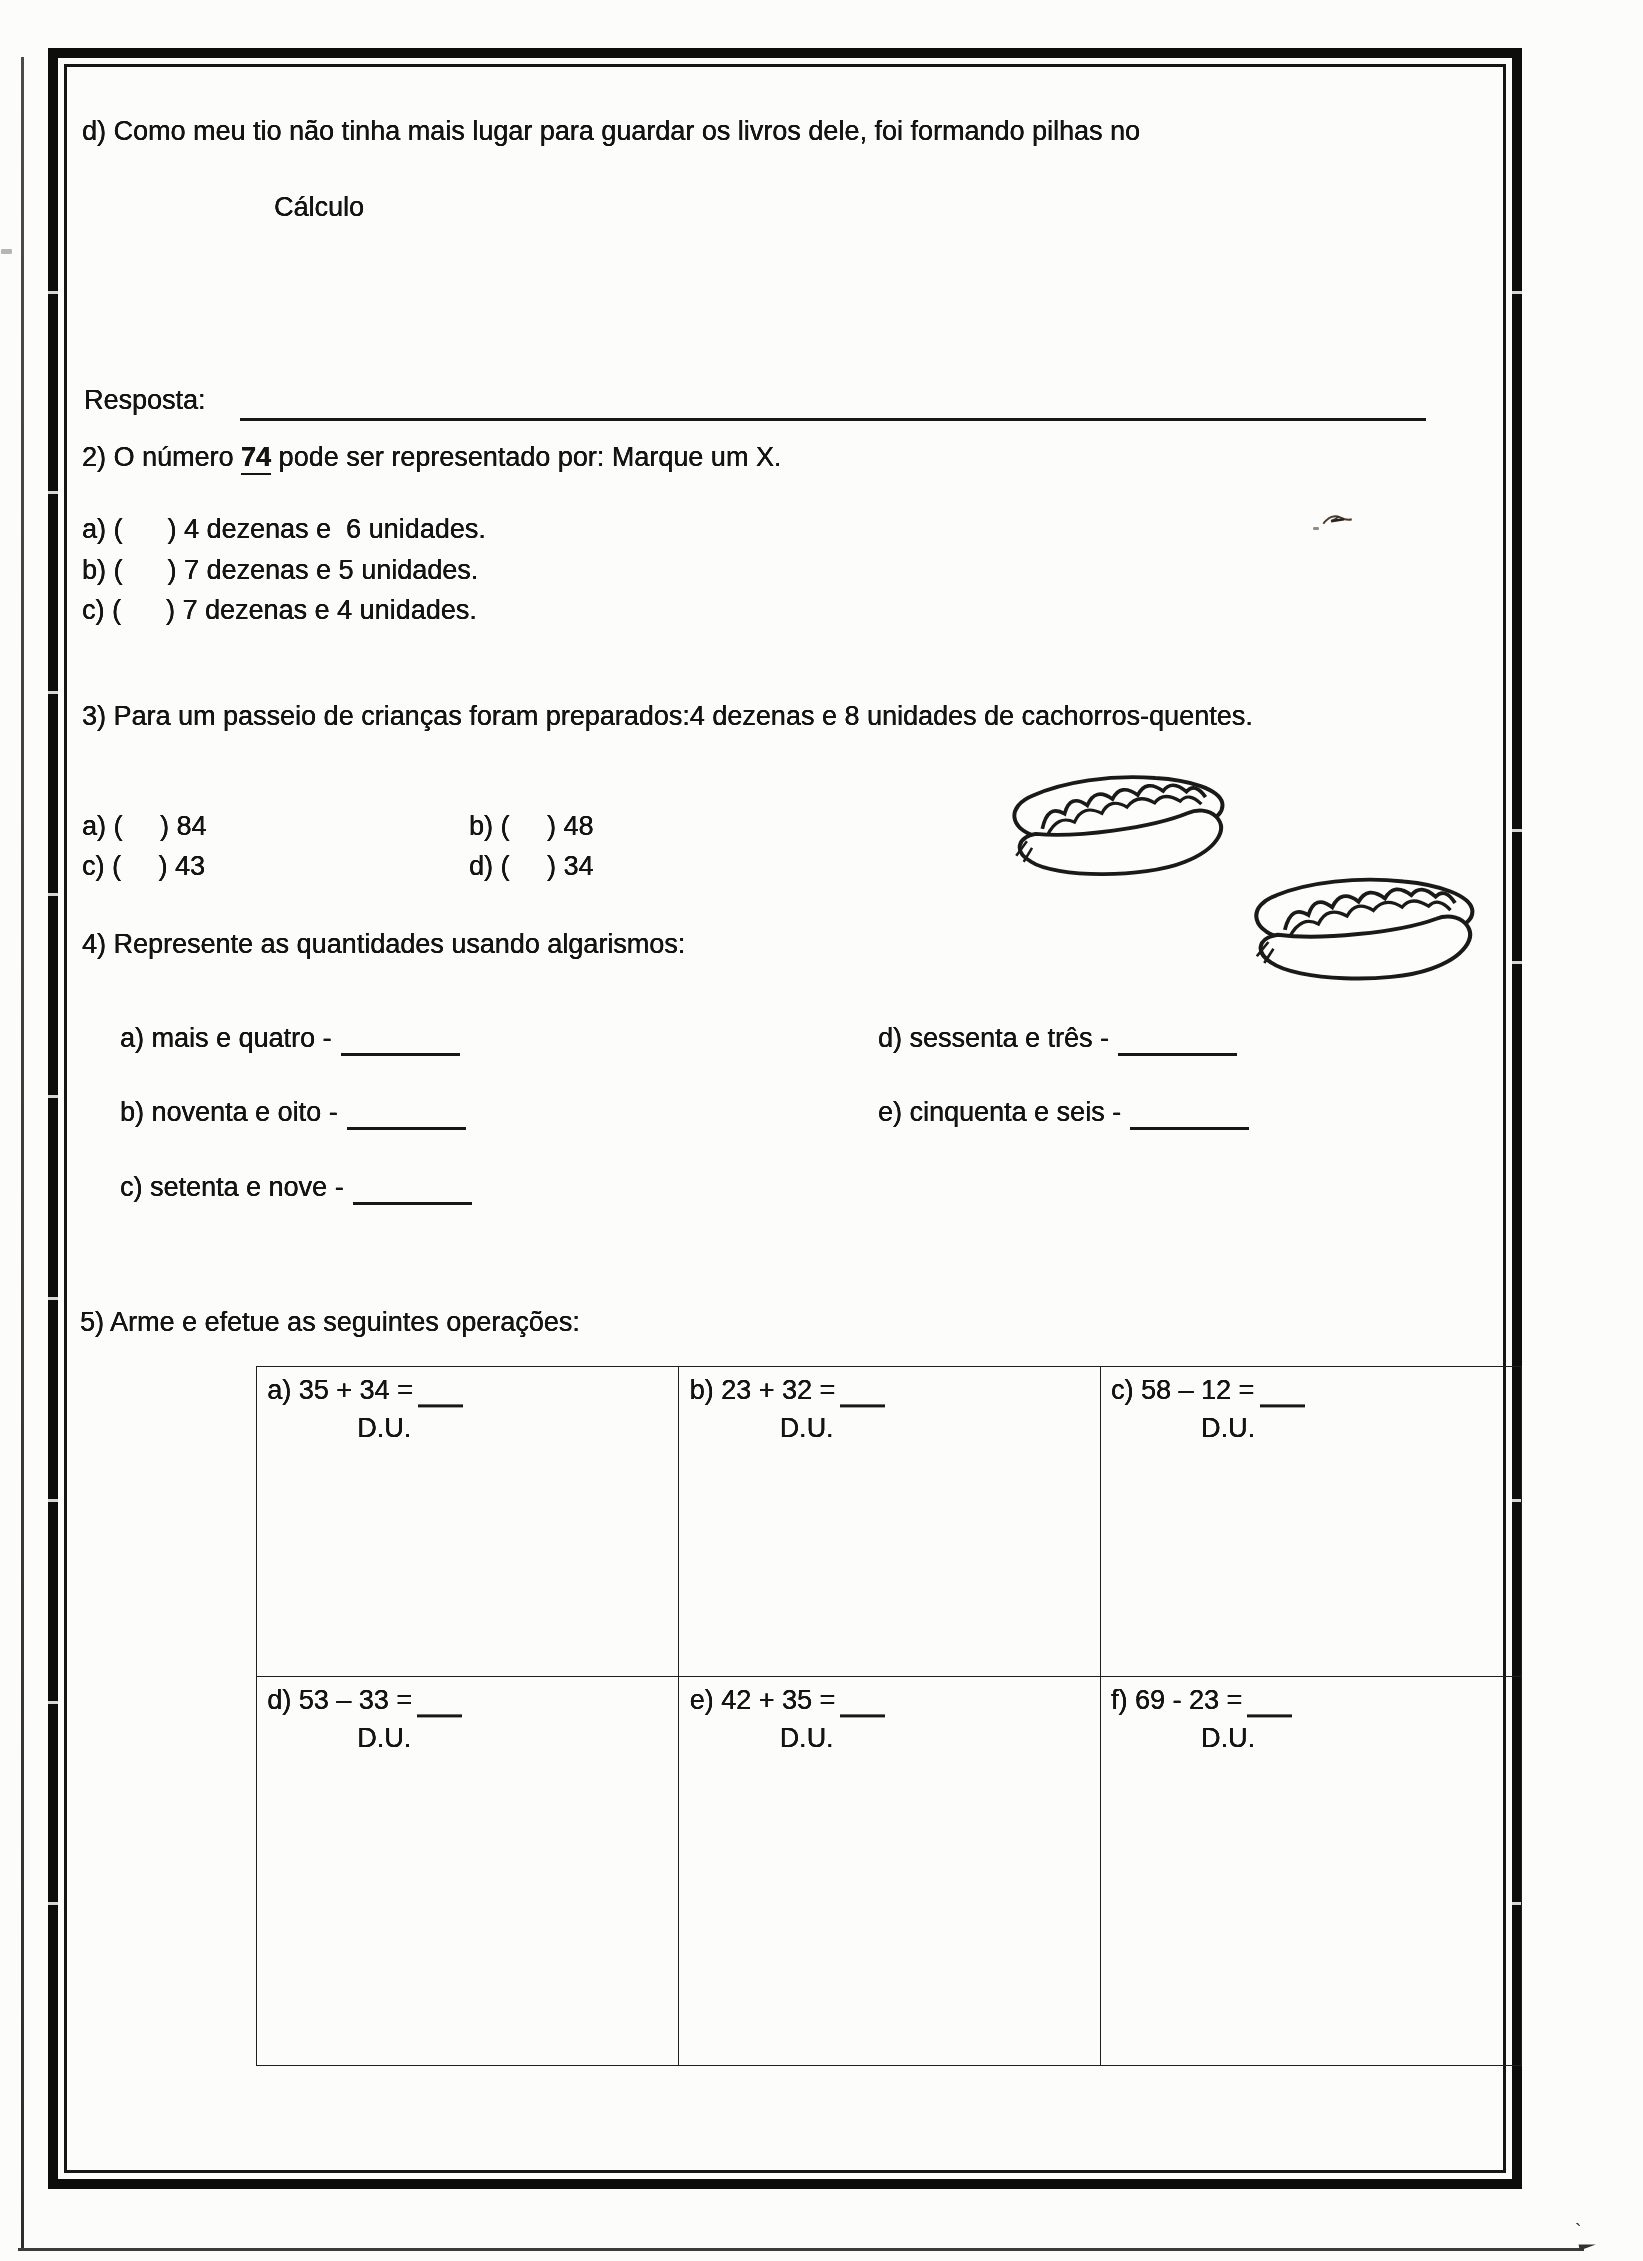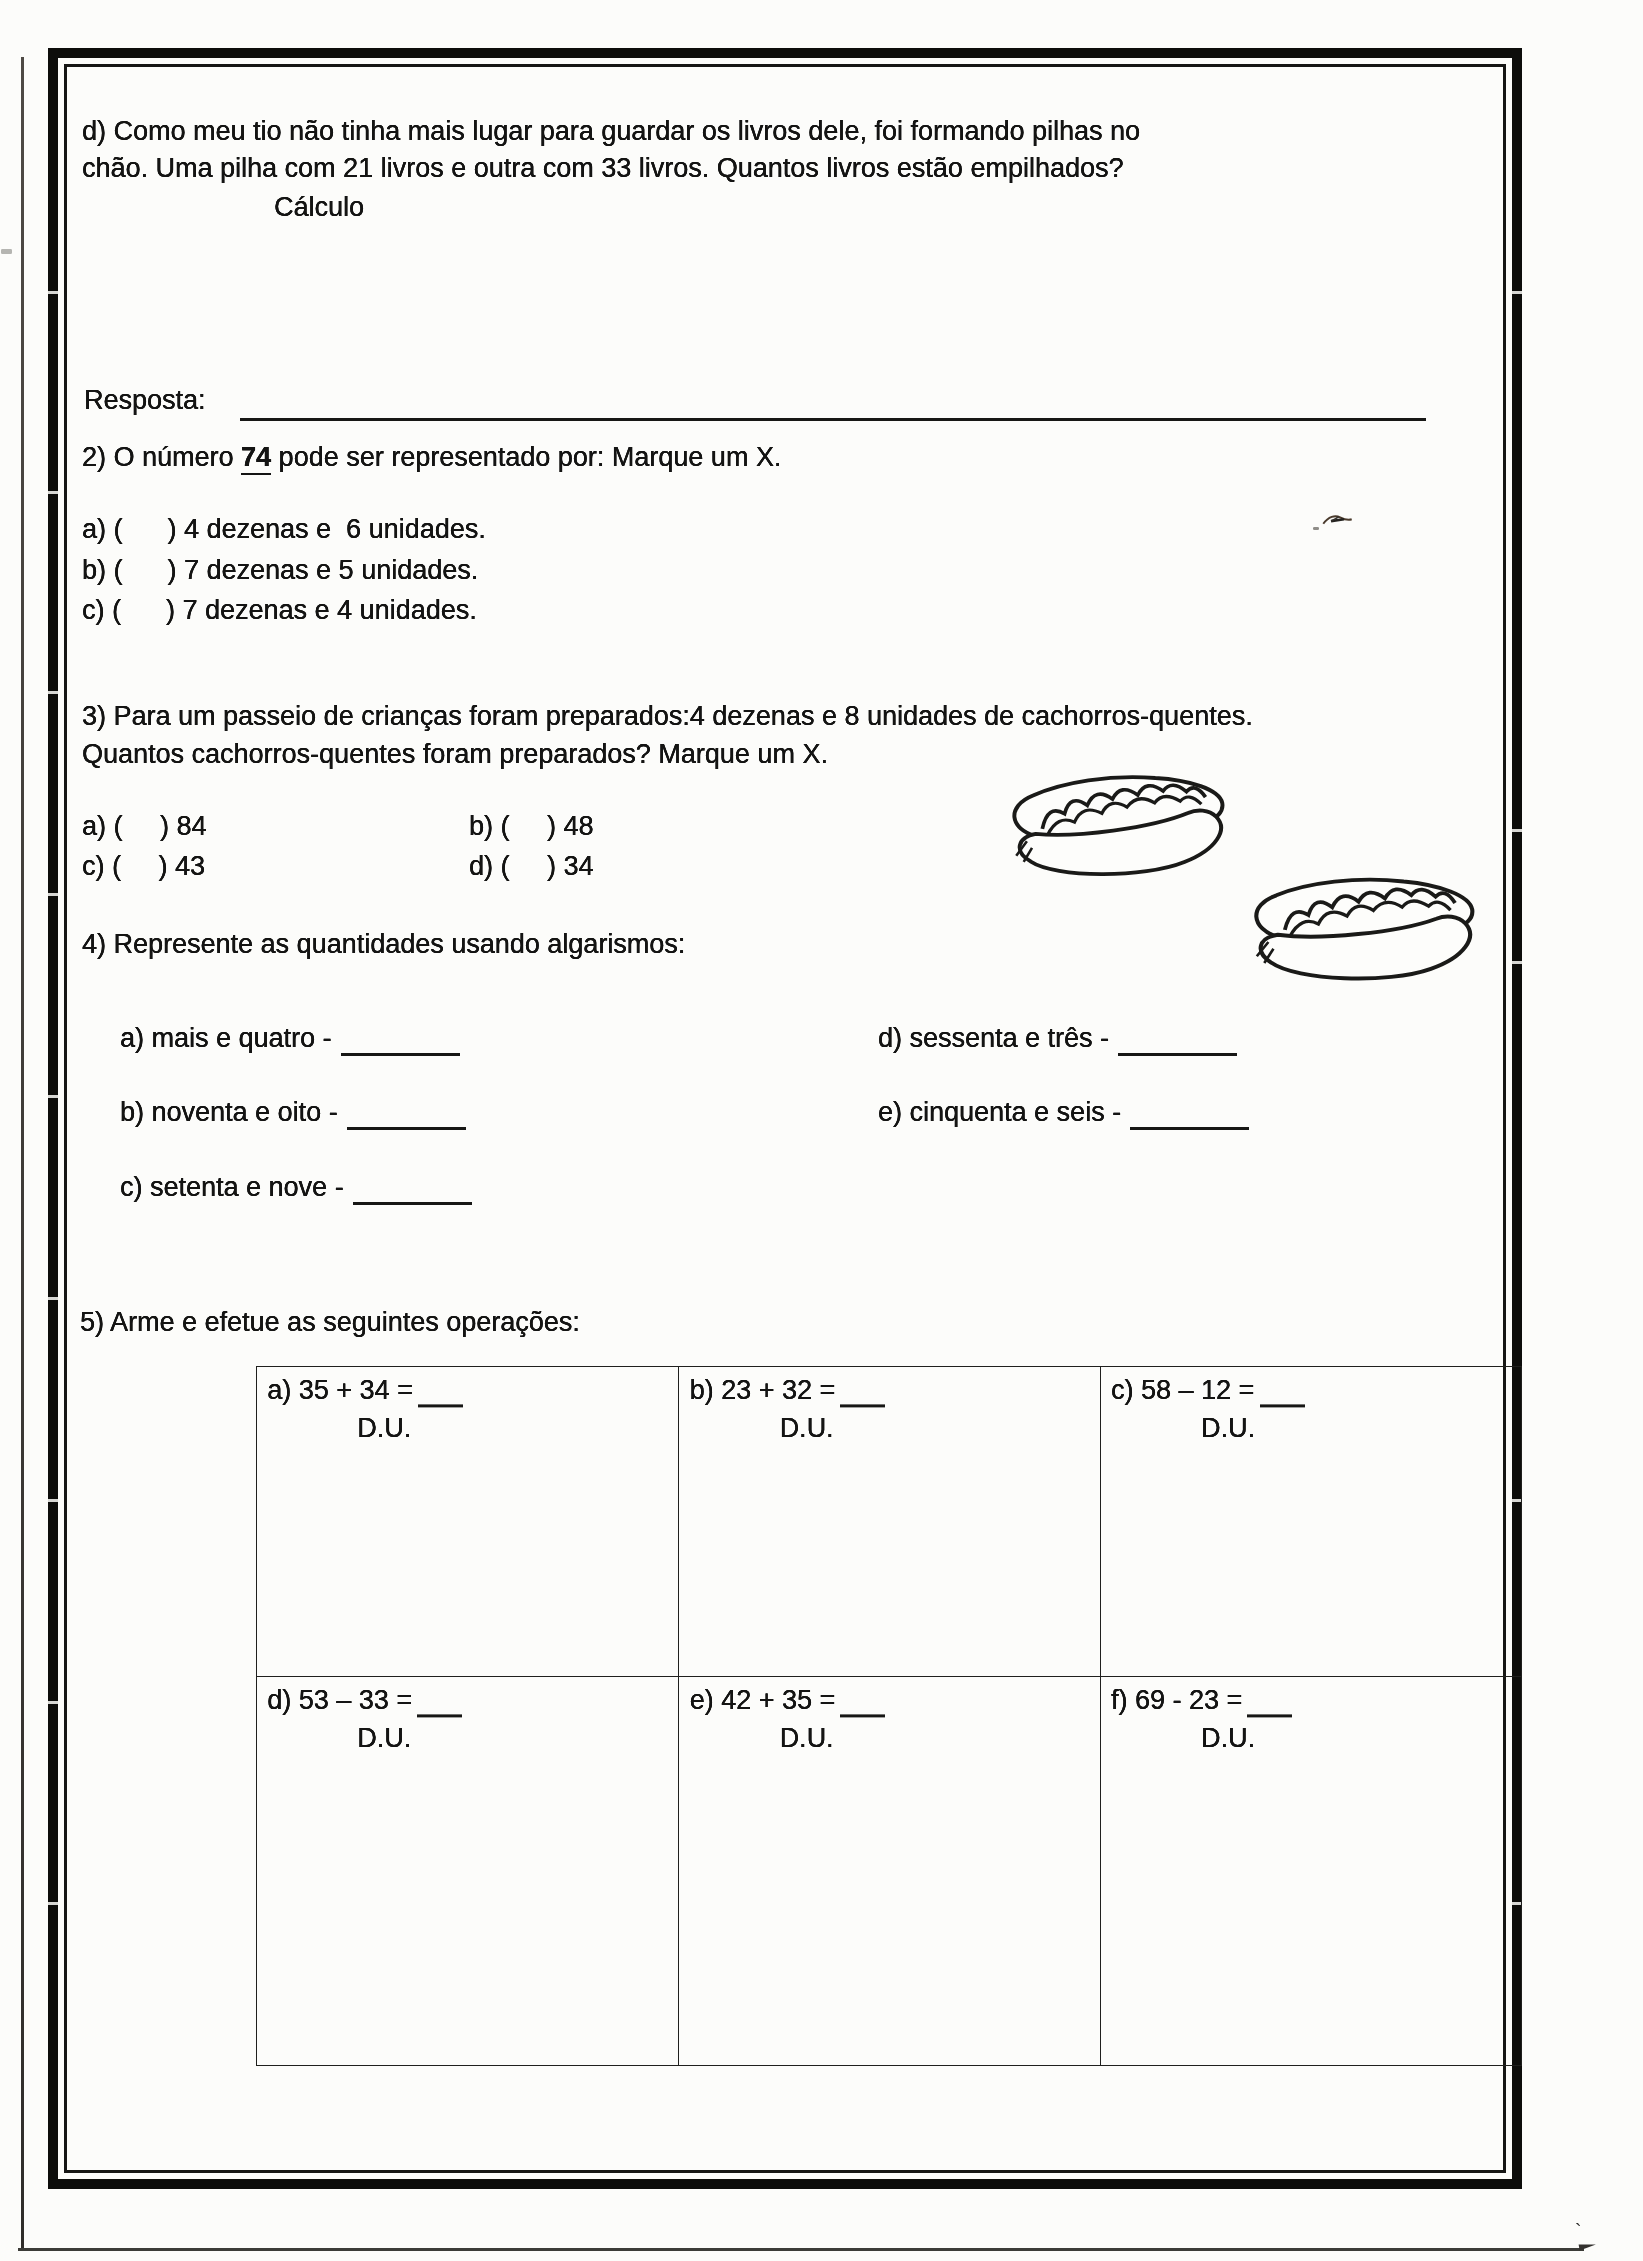--- a/index.html
+++ b/index.html
@@ -61,21 +61,20 @@
 <div class="abs joint" style="left:47px;top:1902px;"></div>
 
 <div class="abs joint" style="left:1507px;top:291px;"></div>
 <div class="abs joint" style="left:1507px;top:829px;"></div>
 <div class="abs joint" style="left:1507px;top:961px;"></div>
 <div class="abs joint" style="left:1507px;top:1499px;"></div>
 <div class="abs joint" style="left:1507px;top:1902px;"></div>
 
 <div class="abs para" style="left:82px;top:113px;width:1437px;">
   <span class="txt" style="display:block;">d) Como meu tio não tinha mais lugar para guardar os livros dele, foi formando pilhas no</span>
-  <span class="txt" style="display:block;">chão. Uma pilha com 21 livros e outra com 33 livros. Quantos livros estão empilhados?</span>
 </div>
 <div class="abs txt" style="left:274px;top:192px;">Cálculo</div>
 
 <div class="abs txt" style="left:84px;top:385px;text-align:center;">Resposta:</div>
 <div class="abs resp-line"></div>
 
 <div class="abs" style="left:82px;top:442px;">
   <span class="txt">2) O número </span><span class="txt num74">74</span><span class="txt"> pode ser representado por: Marque um X.</span>
 </div>
 <div class="abs txt" style="left:82px;top:514px;">a) (      ) 4 dezenas e  6 unidades.</div>
@@ -84,21 +83,20 @@
 
 <svg class="abs scribble" width="31" height="17" viewBox="0 0 48 26">
   <path d="M2 18 C10 7 20 4 28 8 C34 11 40 13 46 11" fill="none" stroke="#4a3a2c" stroke-width="3"></path>
   <path d="M14 14 L34 11" stroke="#24221f" stroke-width="4" fill="none"></path>
   <path d="M26 7 C22 10 18 12 14 14" stroke="#33302c" stroke-width="2.5" fill="none"></path>
 </svg>
 <div class="abs speck" style="left:1313px;top:527px;width:6.4px;height:3.2px;background:#55514c;"></div>
 
 <div class="abs para" style="left:82px;top:697px;width:1443px;line-height:38px;">
   <span class="txt" style="display:block;">3) Para um passeio de crianças foram preparados:4 dezenas e 8 unidades de cachorros-quentes.</span>
-  <span class="txt" style="display:block;">Quantos cachorros-quentes foram preparados? Marque um X.</span>
 </div>
 <div class="abs txt" style="left:82px;top:811px;">a) (     ) 84</div>
 <div class="abs txt" style="left:469px;top:811px;">b) (     ) 48</div>
 <div class="abs txt" style="left:82px;top:851px;">c) (     ) 43</div>
 <div class="abs txt" style="left:469px;top:851px;">d) (     ) 34</div>
 
 <svg class="abs hotdog1" width="244" height="113" viewBox="0 0 210 100" preserveAspectRatio="none">
   <path d="M32 56 C10 48 8 28 32 20 C58 10 100 6 138 12 C168 16 192 26 194 38 C195 46 188 52 178 54" fill="#fdfdfb" stroke="#1a1a18" stroke-width="3.4"></path>
   <path d="M38 50 Q44 28 58 38 Q64 20 78 32 Q86 16 100 28 Q108 14 122 26 Q130 12 144 24 Q152 14 164 26 Q172 18 180 32" fill="none" stroke="#1a1a18" stroke-width="3.2"></path>
   <path d="M42 56 Q52 38 66 46 Q74 30 90 40 Q98 26 112 36 Q122 24 136 34 Q144 24 158 34 Q166 26 176 38" fill="none" stroke="#1a1a18" stroke-width="2.8"></path>

